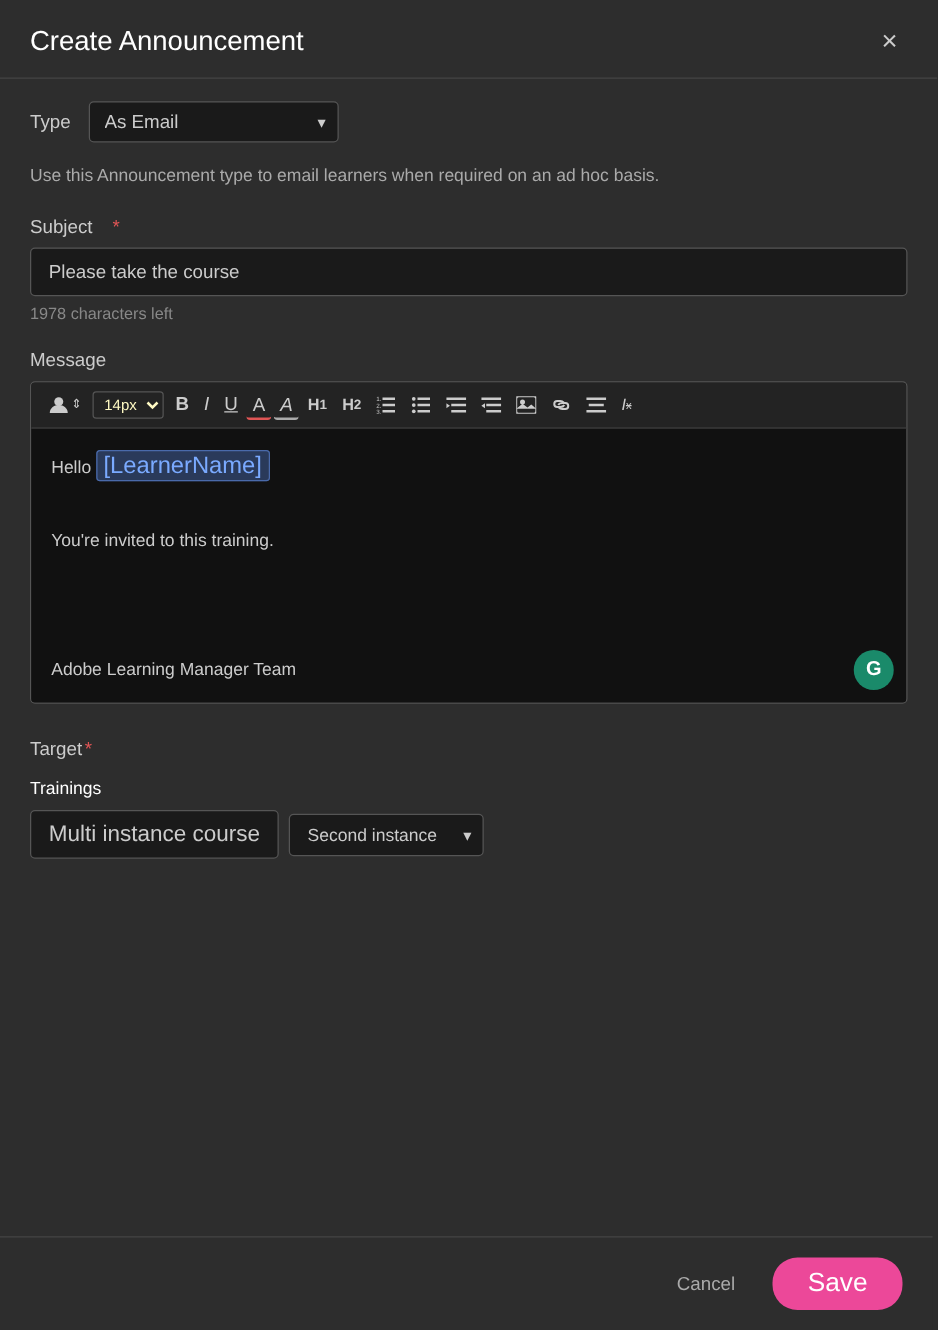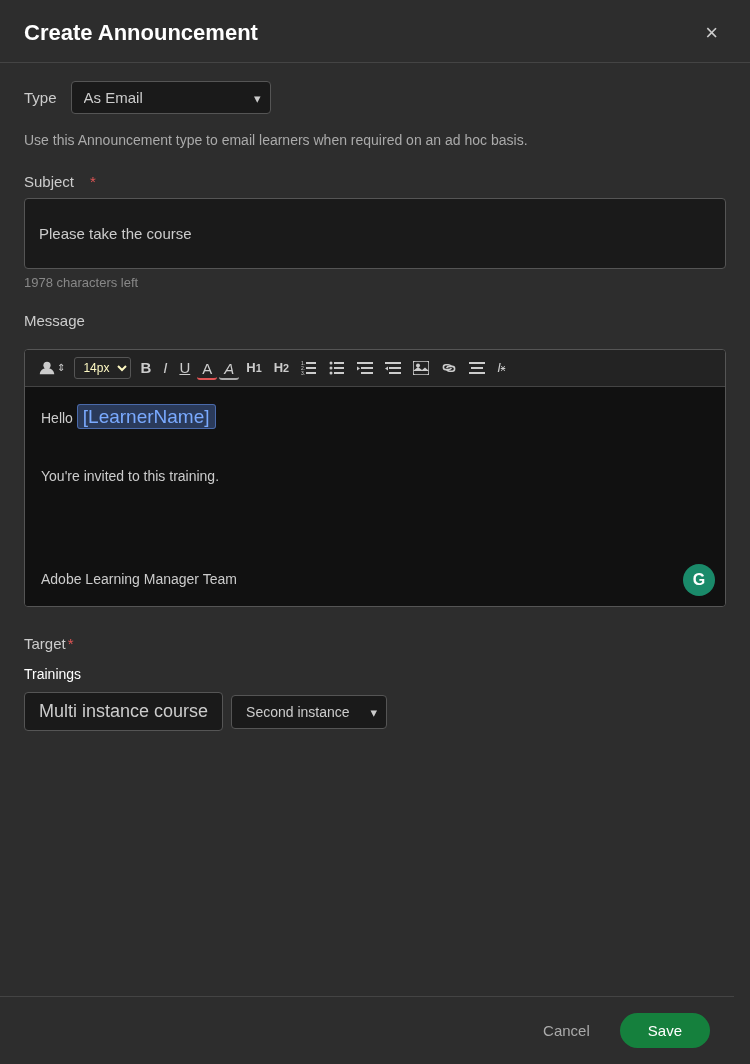--- a/index.html
+++ b/index.html
@@ -20,21 +20,21 @@
     .modal-header {
       display: flex;
       justify-content: space-between;
       align-items: center;
       padding: 18px 24px 14px 24px;
       border-bottom: 1px solid #444;
     }
     .modal-title {
       color: #fff;
       font-size: 22px;
-      font-weight: 700;
+      font-weight: 400;
     }
     .close-btn {
       background: none;
       border: none;
       color: #ccc;
       font-size: 22px;
       cursor: pointer;
       line-height: 1;
       padding: 4px 8px;
     }
@@ -96,35 +96,35 @@
       color: #e05555;
       font-size: 15px;
     }
     .subject-input {
       width: 100%;
       background: #1a1a1a;
       border: 1px solid #555;
       border-radius: 4px;
       color: #ccc;
       font-size: 15px;
-      padding: 26px 14px;
+      padding: 10px 14px;
       outline: none;
     }
     .char-count {
       color: #888;
       font-size: 13px;
       margin-top: 6px;
     }
     .message-section {
       margin-top: 22px;
     }
     .message-label {
       color: #ccc;
       font-size: 15px;
-      margin-bottom: 20px;
+      margin-bottom: 8px;
     }
     .editor-container {
       border: 1px solid #555;
       border-radius: 4px;
       overflow: hidden;
       background: #1a1a1a;
     }
     .editor-toolbar {
       background: #232323;
       border-bottom: 1px solid #444;
@@ -261,43 +261,43 @@
       top: 50%;
       transform: translateY(-50%);
       pointer-events: none;
       color: #ccc;
       font-size: 13px;
     }
     .modal-footer {
       position: absolute;
       bottom: 0;
       left: 0;
-      right: 16px;
+      right: 4px;
       display: flex;
       justify-content: flex-end;
       align-items: center;
       padding: 16px 24px;
       gap: 14px;
       border-top: 1px solid #444;
       background: #2d2d2d;
     }
     .cancel-btn {
       background: none;
       border: none;
       color: #aaa;
       font-size: 15px;
       cursor: pointer;
       padding: 8px 16px;
     }
     .save-btn {
-      background: #15803d;
+      background: #ec4899;
       border: none;
       border-radius: 20px;
       color: #fff;
-      font-size: 15px;
+      font-size: 21px;
       cursor: pointer;
       padding: 9px 28px;
     }
   </style>
 </head>
 <body>
 
 <div class="modal">
   <div class="modal-header">
     <span class="modal-title">Create Announcement</span>

